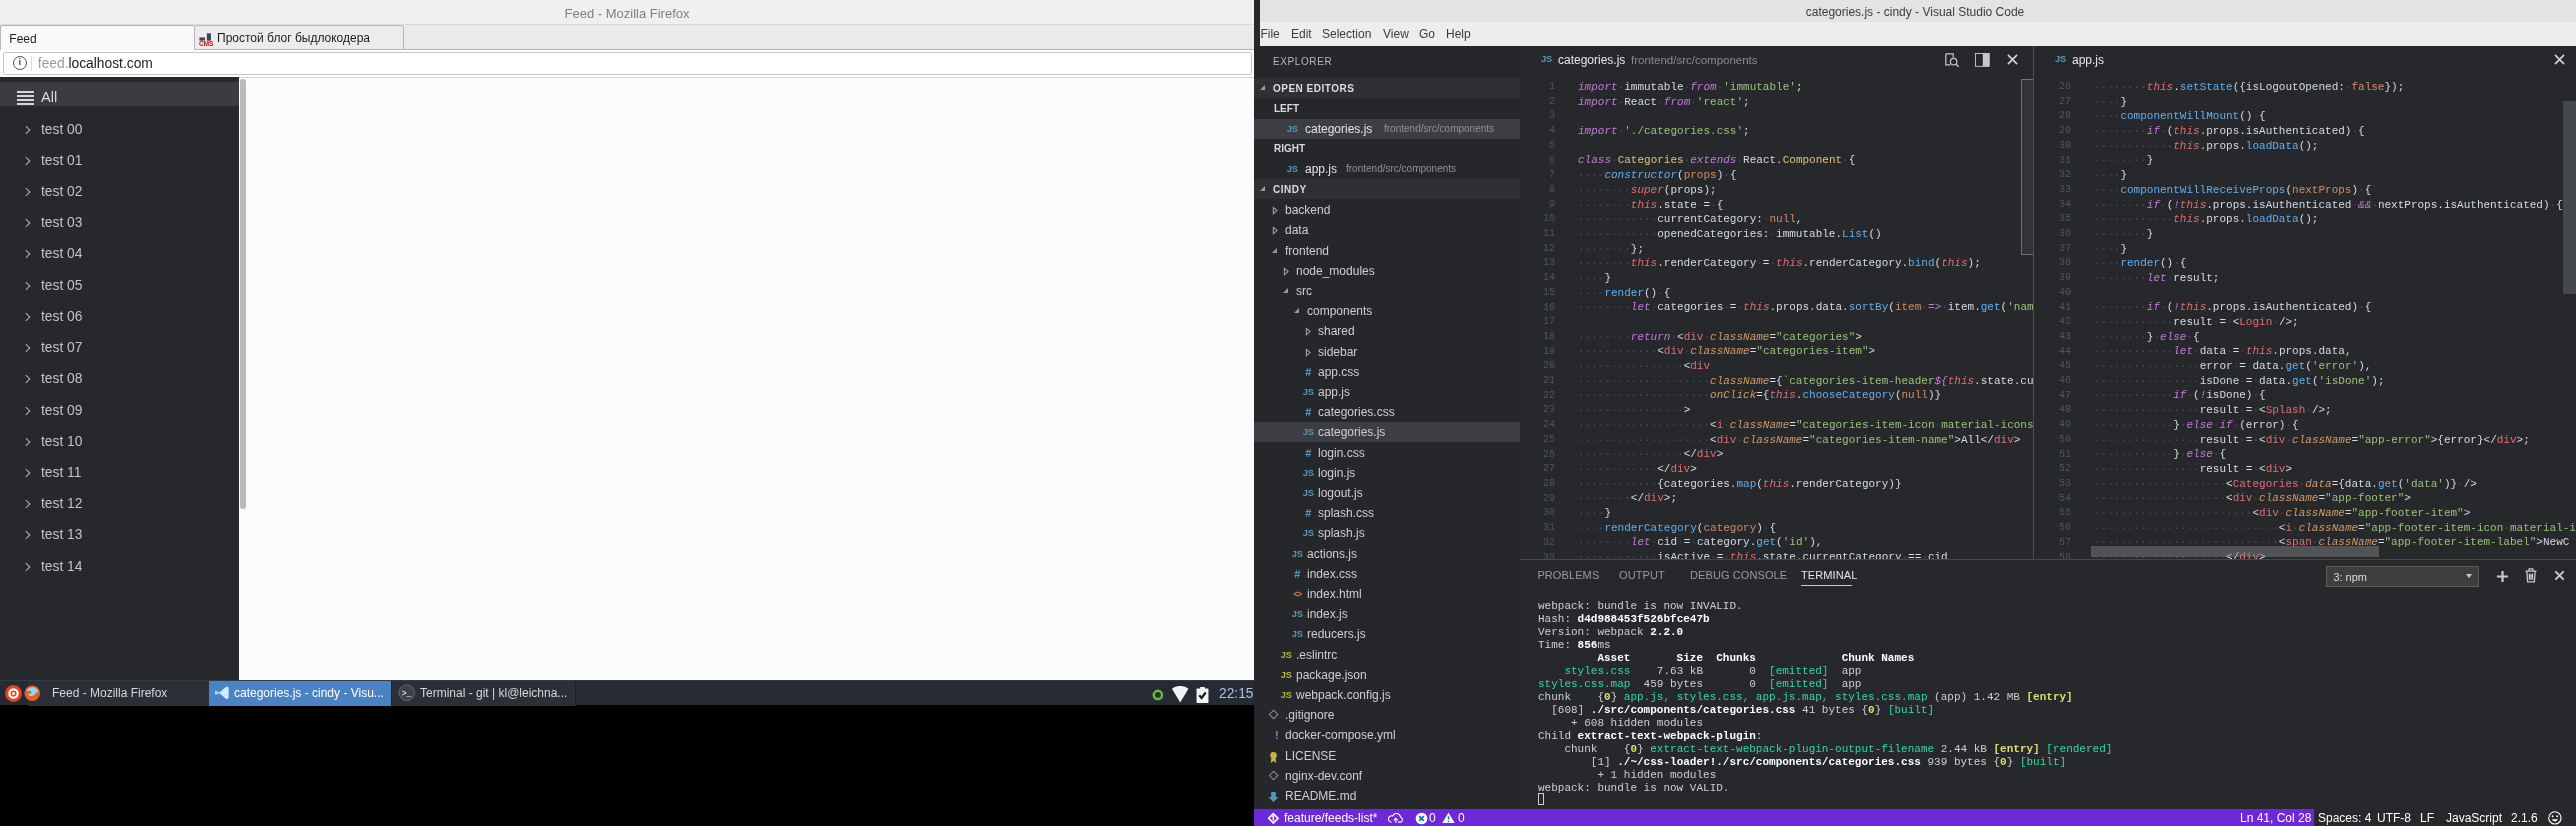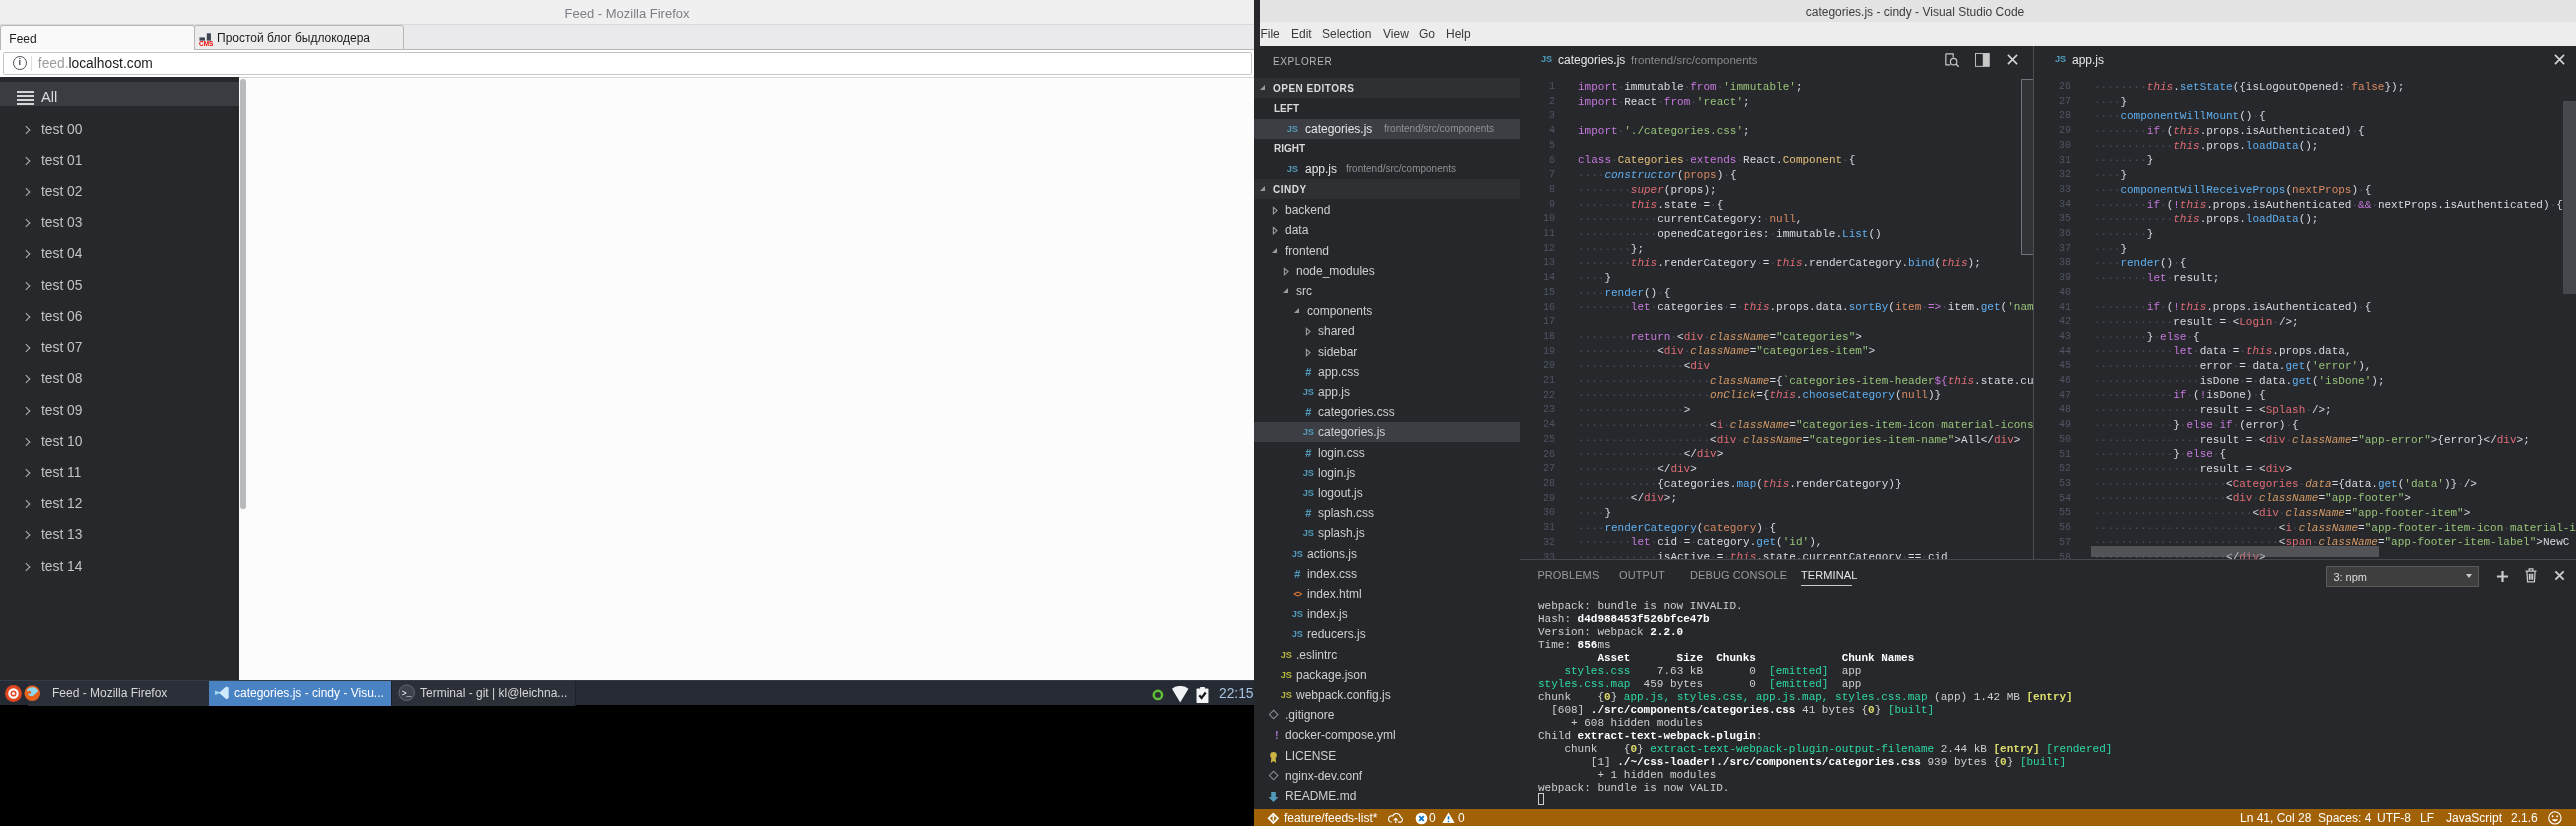--- a/index.html
+++ b/index.html
@@ -82,21 +82,21 @@
 #ed2{position:absolute;left:780px;top:46px;width:542px;height:513px;background:#26282c;overflow:hidden}
 .tabrow{position:absolute;left:0;top:0;right:0;height:31px}
 .tabjs{position:absolute;top:8.3px;font-size:9.2px;font-weight:bold;color:#519aba}
 .tabname{position:absolute;top:6.9px;font-size:12px;color:#e6e6e6}
 .tabpath{position:absolute;top:7.8px;font-size:11.5px;color:#8a8a8c}
 .ticon{position:absolute;color:#c8c8c8}
 .gut{position:absolute;top:34px;font-family:"Liberation Mono",monospace;font-size:10px;line-height:14.7px;color:#4e5563;text-align:right}
 .codew{position:absolute;top:34px;font-family:"Liberation Mono",monospace;font-size:11px;line-height:14.7px;color:#d6dae2;white-space:pre}
 .cl{height:14.7px;white-space:pre}
 .cl i,.tl i{font-style:normal}
-i.k{color:#c678dd;}
+i.k{color:#c678dd;font-style:italic}
 i.s{color:#98c379}
 i.o{color:#d98a63}
 i.oi{color:#d49a66;font-style:italic}
 i.r{color:#e06c75;font-style:italic}
 i.bi{color:#61afef;font-style:italic}
 i.b{color:#61afef}
 i.y{color:#e5c07b}
 i.t{color:#e06c75}
 i.w{color:#4a5160}
 #sb1{position:absolute;left:767px;top:79px;width:13px;height:176px;border:0.9px solid rgba(175,180,186,.5);background:rgba(121,121,121,.14)}
@@ -114,21 +114,21 @@
 #pdrop b{position:absolute;right:6.4px;top:6.4px;width:0;height:0;border-top:4.6px solid #cicaca;border-top:4.6px solid #cacaca;border-left:3.7px solid transparent;border-right:3.7px solid transparent}
 .pic{position:absolute;top:7.3px;color:#c5c5c5}
 #term{position:absolute;left:284px;top:600px;font-family:"Liberation Mono",monospace;font-size:11px;line-height:13px;color:#cfcfcf}
 .tl{height:13px;white-space:pre}
 i.gb{color:#2ed9a3;font-weight:normal}
 i.yb{color:#dede6b;font-weight:bold}
 i.bd{color:#fff;font-weight:bold}
 #tcur{position:absolute;left:284px;top:793px;width:6.4px;height:12px;border:0.9px solid #cfcfcf}
 
 
-#status{position:absolute;left:0;top:809px;width:1322px;height:17.4px;background:#a16207;color:#fff;font-size:12px}
+#status{position:absolute;left:0;top:809px;width:1060px;height:17.4px;background:#6d28d9;color:#fff;font-size:12px}
 #status .si{position:absolute;top:1.8px;white-space:nowrap}
 </style></head><body>
 <div id="screen">
 
 <div id="ff">
   <div id="fftitle">
         <span>Feed - Mozilla Firefox</span>
       </div>
   <div id="fftabs">
     <div class="fftab" id="fftab2">

